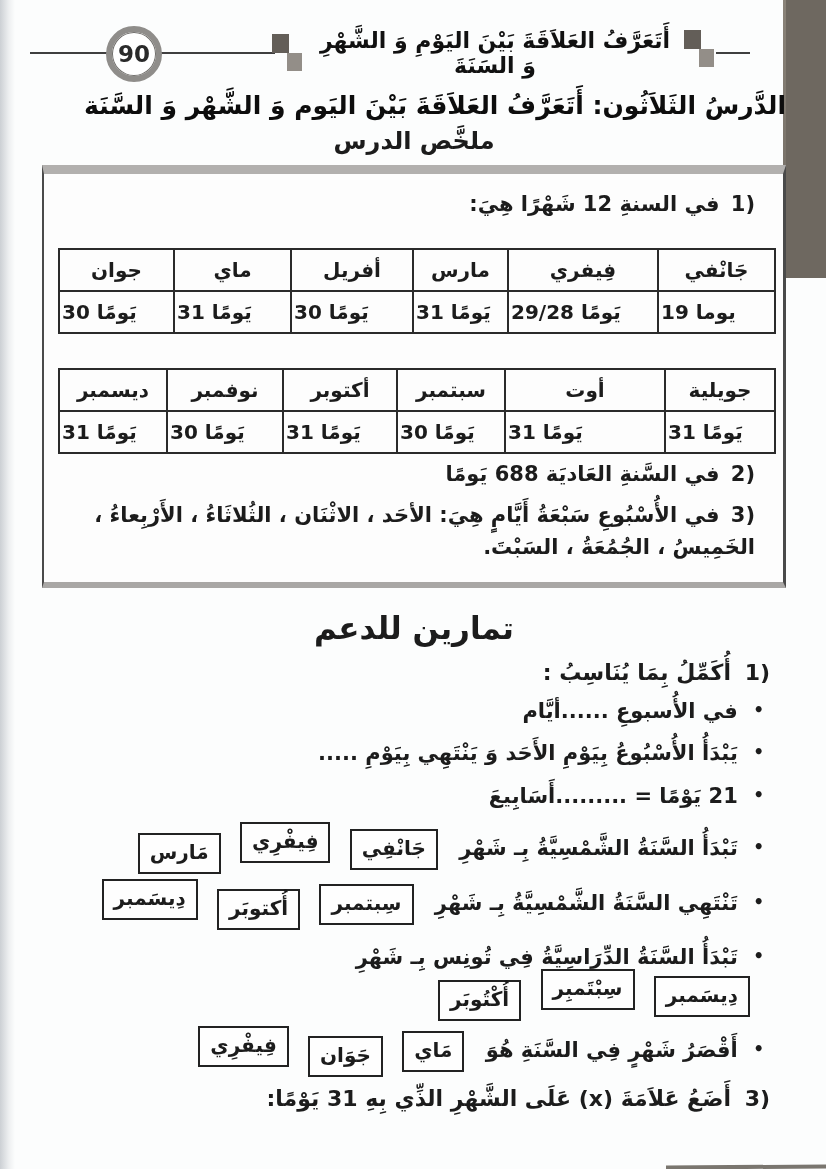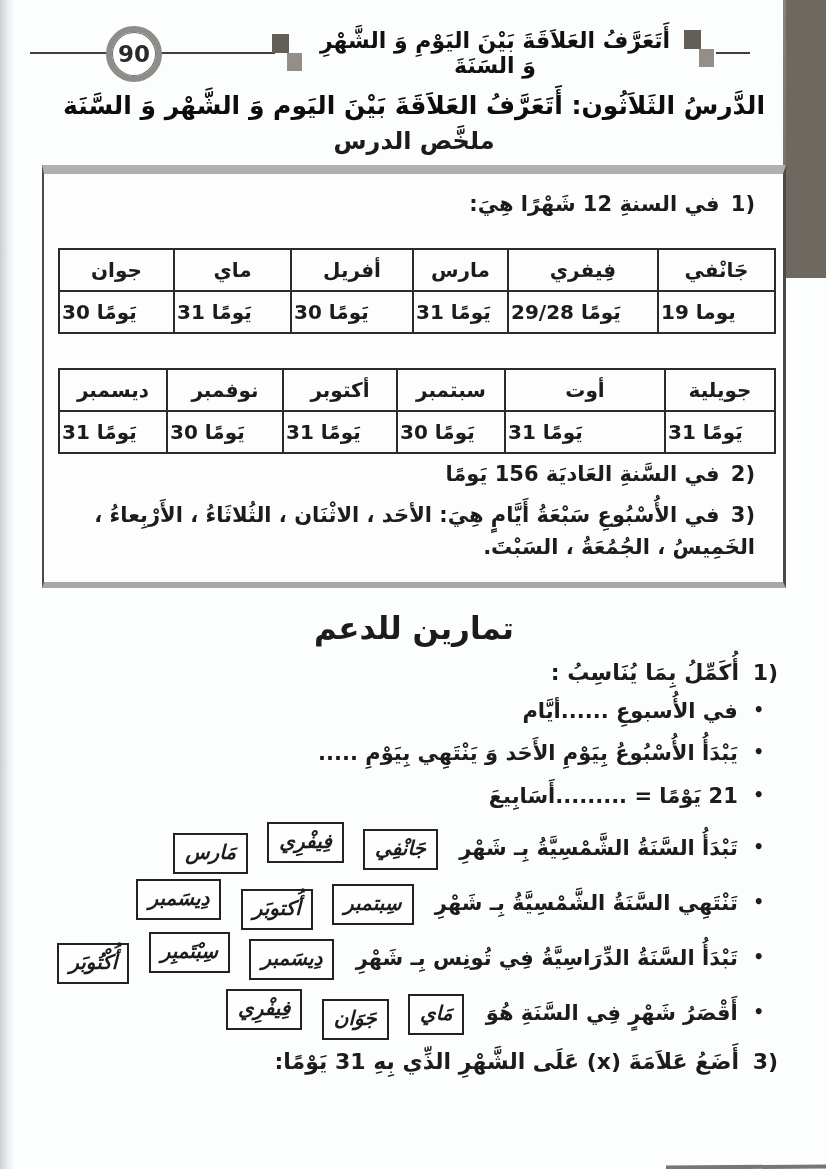--- a/index.html
+++ b/index.html
@@ -34,48 +34,48 @@
   .sq-deco .sqa{position:absolute;width:17px;height:19px;background:#635e58;left:0;top:0;}
   .sq-deco .sqb{position:absolute;width:15px;height:18px;background:#938e88;left:15px;top:19px;}
   .sq-deco.d1{left:272px;top:30px;}
   .sq-deco.d2{left:684px;top:26px;}
   .header-title{
     position:absolute;left:310px;top:24px;width:370px;
     direction:rtl;text-align:center;font-size:22px;font-weight:bold;color:#111;
   }
   
   .content{position:absolute;top:84px;left:42px;width:744px;}
-  .lesson-title{direction:rtl;text-align:center;font-size:25px;font-weight:bold;
+  .lesson-title{direction:rtl;text-align:right;font-size:25px;font-weight:bold;
     line-height:1.3;margin:6px 0 4px;color:#0d0d0d;}
   .summary-heading{direction:rtl;text-align:center;font-size:24px;font-weight:bold;margin:2px 0 10px;}
   .summary-box{
     border:2px solid #4a4a4a;border-top:9px solid #b2b0ae;border-bottom:6px solid #a9a7a5;
     border-right-width:3px;background:#fdfdfd;padding:10px 14px 14px;min-height:372px;box-sizing:border-box;
   }
   .sline{direction:rtl;text-align:right;font-size:21px;font-weight:bold;line-height:1.55;margin:4px 14px;}
   .sline .num{display:inline-block;direction:ltr;margin-left:4px;}
   table.months{border-collapse:collapse;width:100%;table-layout:fixed;direction:rtl;margin:0;}
   table.months.t1{margin-top:28px;margin-bottom:34px;}
   table.months th,table.months td{
     border:2px solid #2b2b2b;font-size:20px;font-weight:bold;
     height:38px;padding:1px 2px;overflow:hidden;white-space:nowrap;background:#fdfdfd;
   }
   td.days{direction:ltr;}
   .item3-wrap{margin-top:8px;}
   
   .ex-heading{direction:rtl;text-align:center;font-size:31px;font-weight:bold;margin:22px 0 14px;}
-  .ex-title{direction:rtl;text-align:right;font-size:22px;font-weight:bold;margin:10px 8px 8px;}
+  .ex-title{direction:rtl;text-align:right;font-size:22px;font-weight:bold;margin:10px 16px 8px;}
   .ex-title .num{display:inline-block;direction:ltr;margin-left:6px;}
   .exline{direction:rtl;text-align:right;font-size:21px;font-weight:bold;line-height:1.75;
     margin:6px 22px 6px 0;}
   .exline .bullet{font-size:17px;margin-left:8px;vertical-align:2px;}
   .opt-row{margin:14px 22px 14px 0;}
   .opts{display:inline-block;margin-right:14px;}
   .opt{display:inline-block;border:2px solid #222;padding:0 10px 2px;margin-left:12px;
-    font-size:20px;font-weight:bold;background:#fefefe;font-style:italic;}
+    font-size:20px;font-weight:bold;background:#fefefe;}
   .opt-row:nth-of-type(odd) .opt:nth-of-type(2){transform:translateY(-7px);}
   .opt-row:nth-of-type(odd) .opt:nth-of-type(3){transform:translateY(4px);}
   .opt-row:nth-of-type(even) .opt:nth-of-type(2){transform:translateY(5px);}
   .opt-row:nth-of-type(even) .opt:nth-of-type(3){transform:translateY(-5px);}
   .ex3-title{margin-top:14px;}
 </style>
 </head>
 <body>
 
 <div class="page">
@@ -162,21 +162,21 @@
           <td class="days">30 يَومًا</td>
           <td class="days">31 يَومًا</td>
           <td class="days">30 يَومًا</td>
           <td class="days">31 يَومًا</td>
         </tr>
       </tbody>
         </table>
 
       <div class="sline">
         <span class="num">2)</span>
-        <span>في السَّنةِ العَاديَة 156 يَومًا</span>
+        <span>في السَّنةِ العَاديَة 688 يَومًا</span>
       </div>
       <div class="sline item3-wrap">
         <span class="num">3)</span>
         <span>في الأُسْبُوعِ سَبْعَةُ أَيَّامٍ هِيَ: الأحَد ، الاثْنَان ، الثُلاثَاءُ ، الأَرْبِعاءُ ، الخَمِيسُ ، الجُمُعَةُ ، السَبْتَ.</span>
       </div>
     </div>
 
     <div class="ex-heading">تمارين للدعم</div>
 
     <div class="ex-title">

